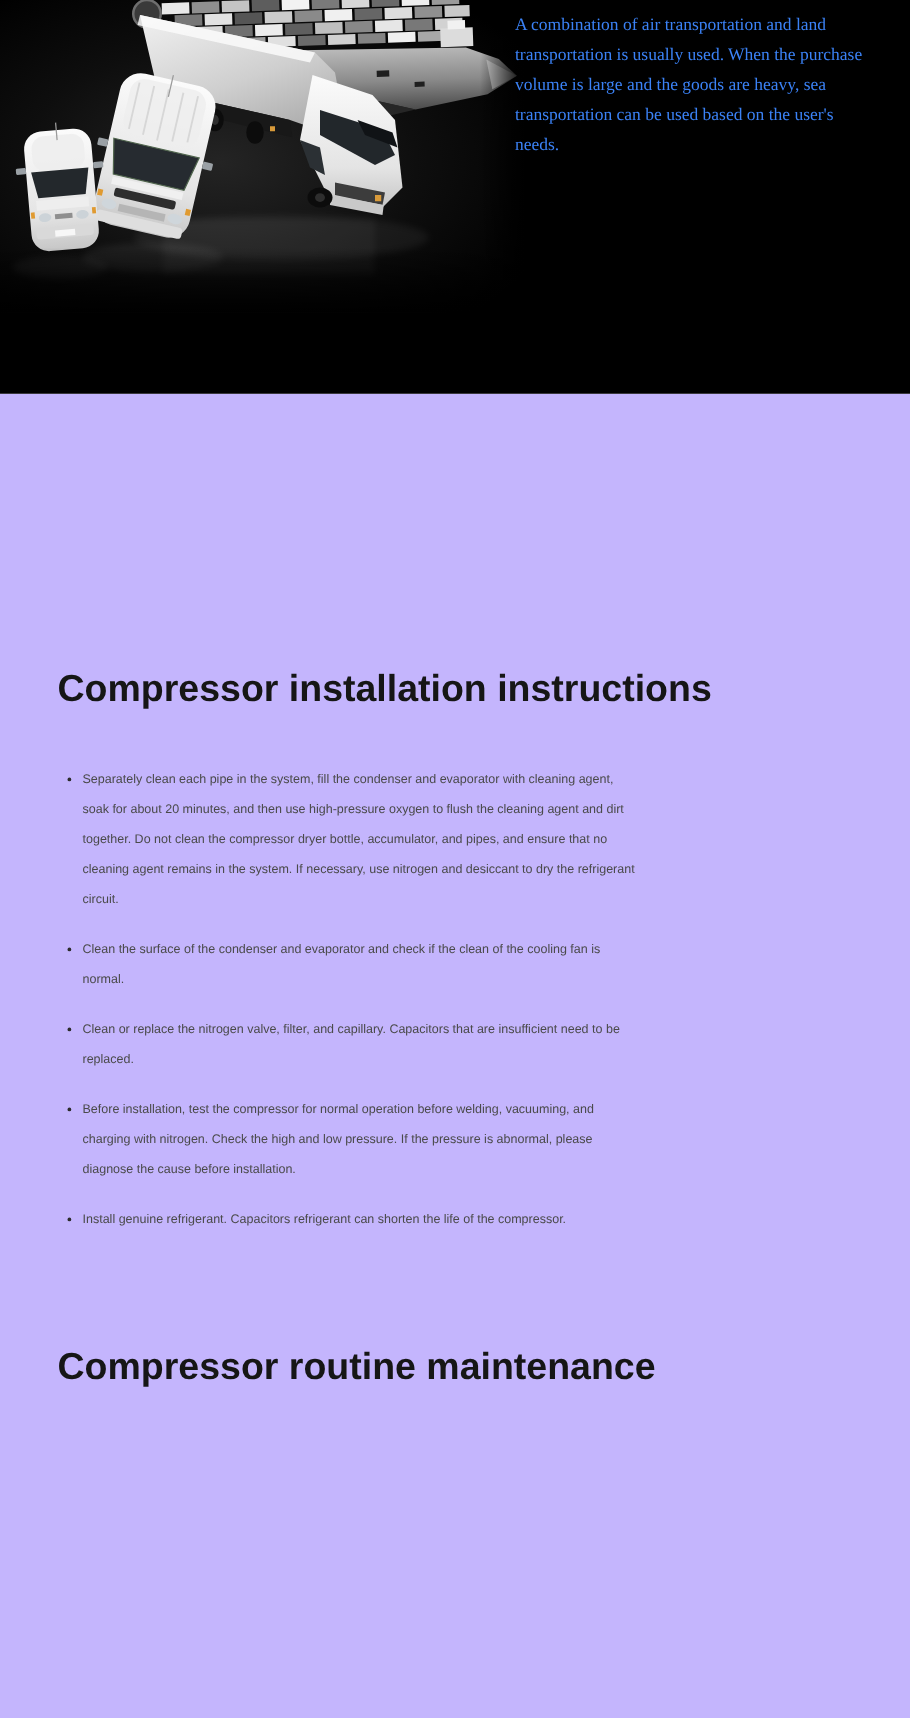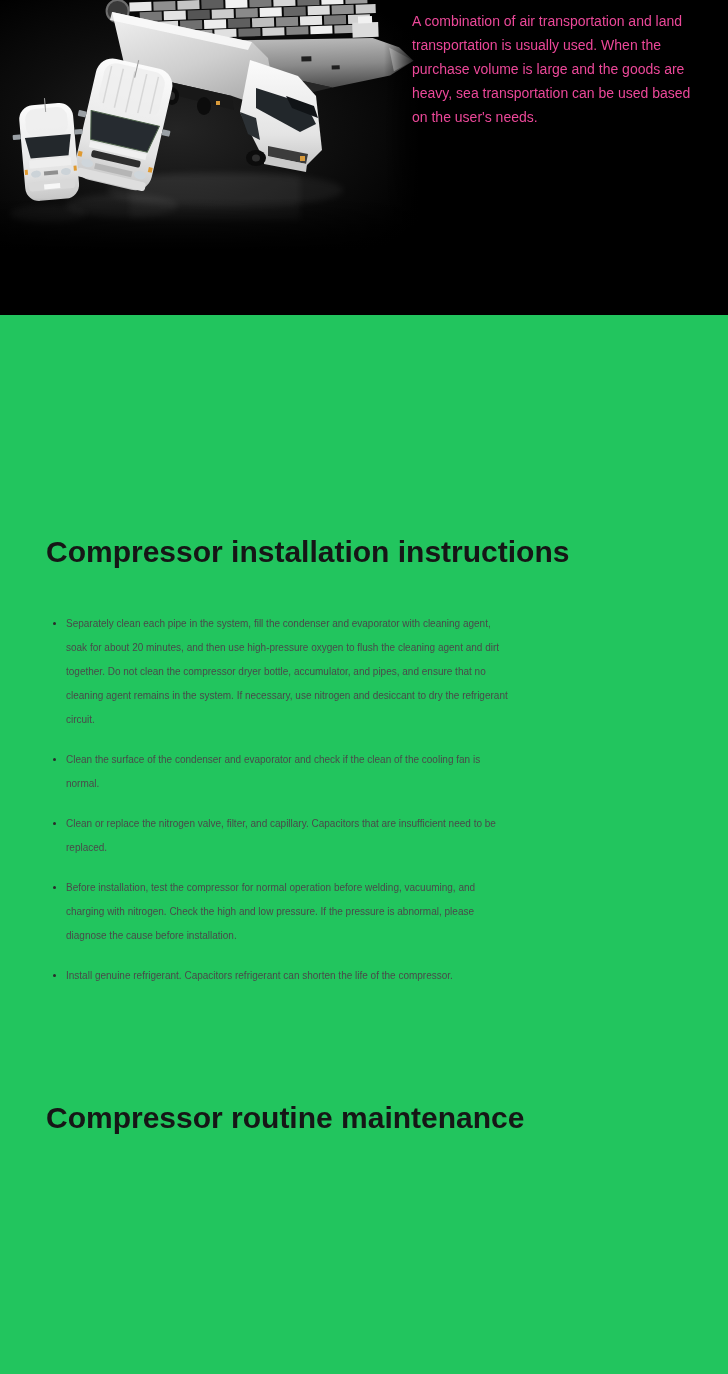--- a/index.html
+++ b/index.html
@@ -25,42 +25,43 @@
     top: 0;
     left: 0;
     display: block;
   }
   .hero-caption {
     position: absolute;
     left: 412px;
     top: 9px;
     width: 293px;
     margin: 0;
-    color: #ec4899;
+    color: #3b82f6;
     font-size: 14px;
     line-height: 24px;
     font-weight: 400;
+    font-family: Liberation Serif, serif;
   }
   
   .content {
     width: 728px;
     height: 1059px;
-    background: #22c55e;
+    background: #c4b5fd;
     box-sizing: border-box;
     padding: 219px 46px 0 46px;
   }
   .section-title {
     margin: 0;
     font-size: 30px;
     line-height: 36px;
     font-weight: 700;
     color: #161616;
   }
   .section-title.second {
-    margin-top: 112px;
+    margin-top: 88px;
   }
   .bullets {
     list-style: disc outside;
     margin: 42px 0 0 0;
     padding: 0 0 0 20px;
   }
   .bullets li {
     max-width: 448px;
     font-size: 10px;
     line-height: 24px;

